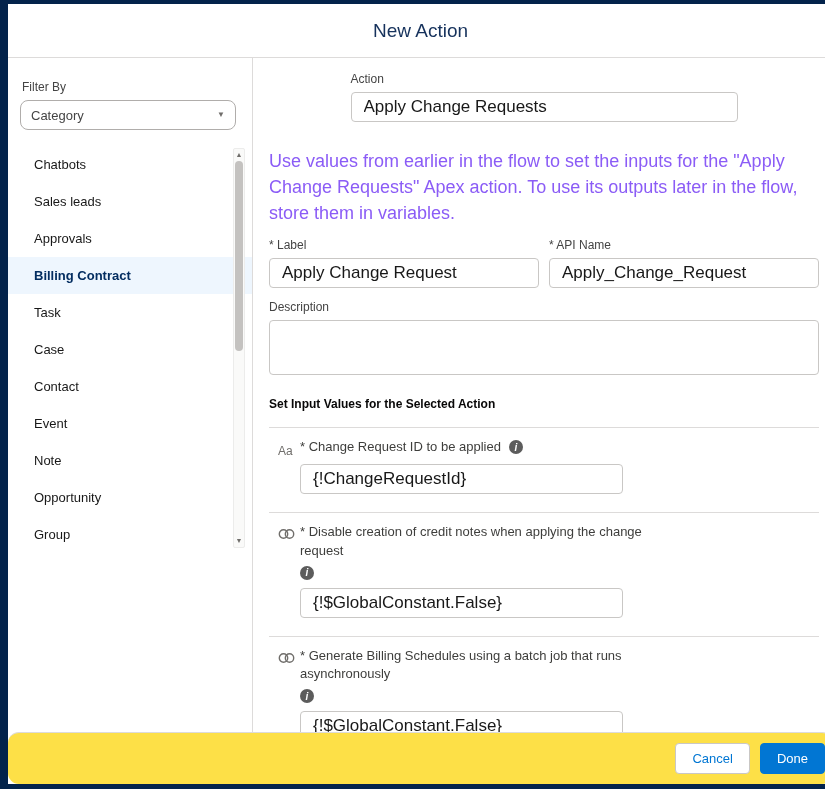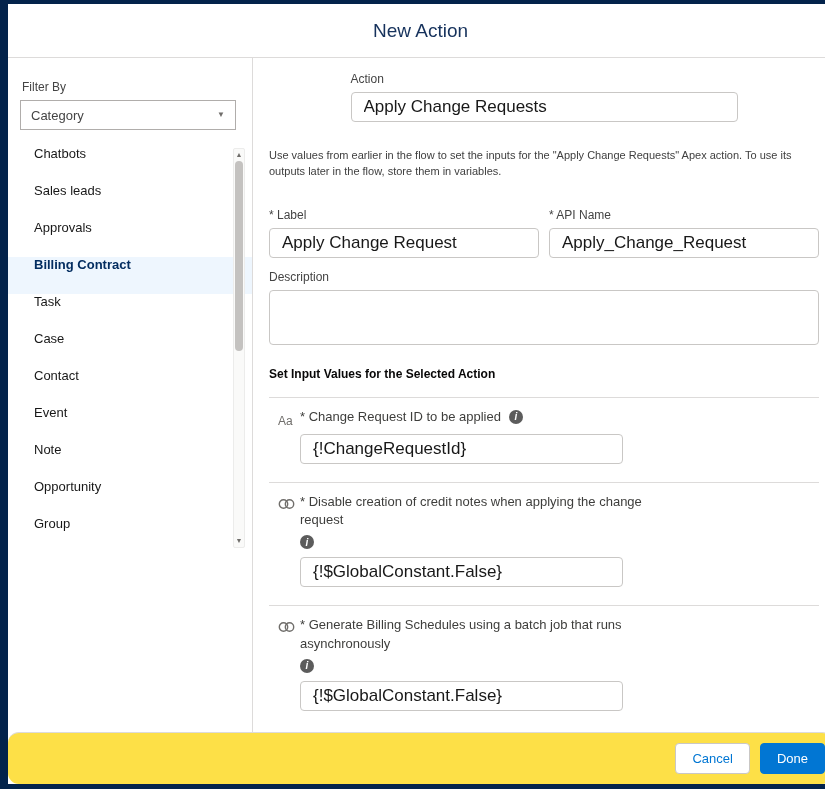--- a/index.html
+++ b/index.html
@@ -27,29 +27,29 @@
   .modal-title{font-size:19px;color:#16325c;font-weight:400;}
   
   .modal-body{flex:1 1 auto;display:flex;min-height:0;overflow:hidden;}
   
   .sidebar{
     width:245px;flex:0 0 245px;border-right:1px solid #dddbda;
     padding-top:22px;position:relative;overflow:hidden;
   }
   .filter-by{font-size:12px;color:#444;margin:0 0 6px 14px;height:14px;}
   .category-select{
-    margin:0 16px 16px 12px;height:30px;border:1px solid #b0adab;border-radius:0;
+    margin:0 16px 16px 12px;height:30px;border:1px solid #b0adab;border-radius:8px;
     display:flex;align-items:center;justify-content:space-between;
     padding:0 10px;font-size:13px;color:#444;background:#fff;cursor:pointer;
   }
   .caret{font-size:8px;color:#706e6b;line-height:1;}
   .list-wrap{position:relative;}
   .cat-list{list-style:none;margin:0;padding:0;}
   .cat-item{
-    height:37px;display:flex;align-items:flex-start;padding-left:26px;
+    height:37px;display:flex;align-items:center;padding-left:26px;
     font-size:13px;color:#181818;cursor:pointer;
   }
   .cat-item.selected{
     background:var(--selected-bg);font-weight:bold;color:#032d60;
   }
   
   .scrollbar{
     position:absolute;top:2px;right:7px;width:12px;height:400px;
     background:#fafaf9;border:1px solid #ececeb;border-radius:2px;
     display:flex;flex-direction:column;align-items:center;
@@ -61,21 +61,21 @@
   .main{
     flex:1 1 auto;padding:14px 14px 0 16px;overflow:hidden;
   }
   .field-label{font-size:12px;color:#444;margin:0 0 4px 0;height:16px;display:block;}
   .text-input{
     width:100%;height:30px;border:1px solid #c9c7c5;border-radius:4px;
     padding:0 12px;font-size:17px;color:#181818;background:#fff;
     font-family:"Liberation Sans", sans-serif;outline:none;
   }
   .action-field{width:387px;margin:0 auto 26px auto;}
-  .intro-text{font-size:11px;line-height:1.45;color:#404040;margin:0 0 28px 0;max-width:562px;}
+  .intro-text{font-size:18px;line-height:1.45;color:#8b5cf6;margin:0 0 12px 0;max-width:562px;}
   .two-col{display:flex;gap:10px;margin-bottom:12px;}
   .two-col .col{flex:1;}
   .description-field{margin-bottom:22px;}
   .textarea{
     width:100%;height:55px;border:1px solid #c9c7c5;border-radius:4px;
     padding:6px 12px;font-size:13px;font-family:"Liberation Sans", sans-serif;
     resize:none;outline:none;display:block;
   }
   .section-heading{font-size:12px;font-weight:bold;color:#080707;margin:8px 0 16px 0;}
   

